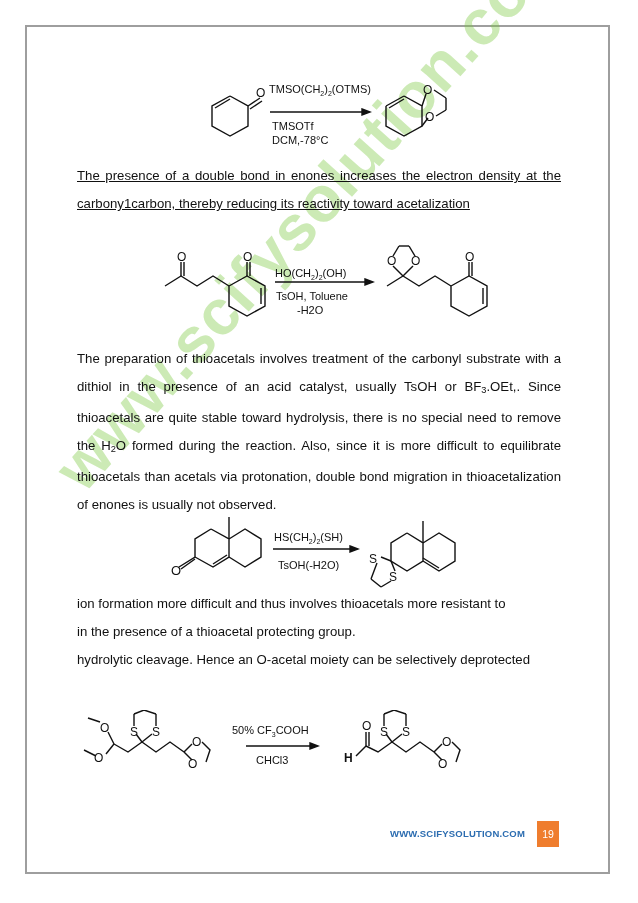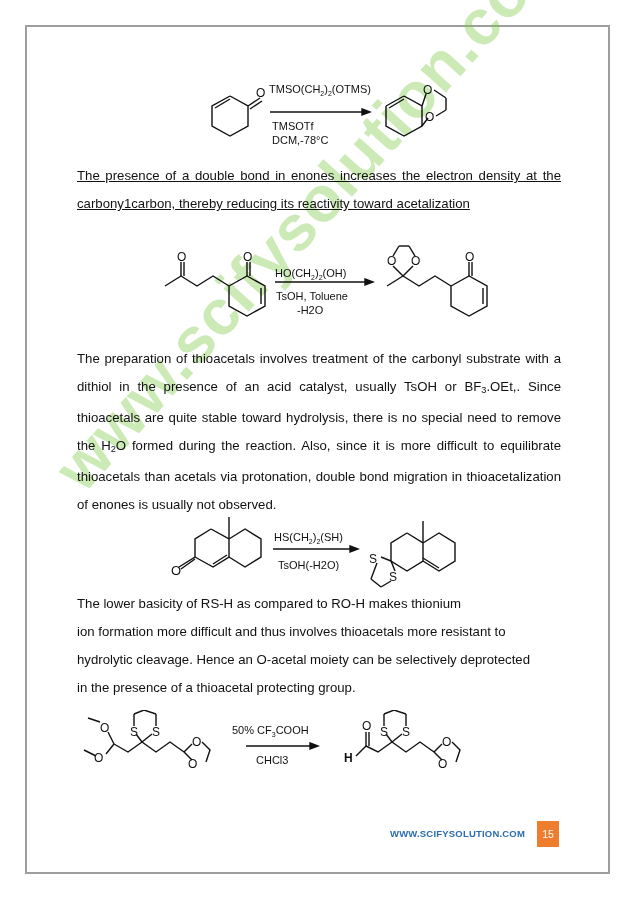--- a/index.html
+++ b/index.html
@@ -112,24 +112,23 @@
     <line x1="216" y1="82" x2="226" y2="76"></line>
   </g>
   <text x="6" y="70" font-size="13">O</text>
   <text x="109" y="36" font-size="11"><tspan>HS(CH</tspan><tspan font-size="7" dy="3">2</tspan><tspan dy="-3">)</tspan><tspan font-size="7" dy="3">2</tspan><tspan dy="-3">(SH)</tspan></text>
   <text x="113" y="64" font-size="11">TsOH(-H2O)</text>
   <text x="204" y="58" font-size="12">S</text>
   <text x="224" y="76" font-size="12">S</text>
 </svg>
 
 <div class="para" style="top:590px;">
-  <div>The lower basicity of RS-H as compared to RO-H makes thionium</div>
   <div>ion formation more difficult and thus involves thioacetals more resistant to</div>
+  <div>in the presence of a thioacetal protecting group.</div>
   <div>hydrolytic cleavage. Hence an O-acetal moiety can be selectively deprotected</div>
-  <div>in the presence of a thioacetal protecting group.</div>
 </div>
 
 <svg class="chem" style="left:78px;top:710px;" width="410" height="75" viewBox="0 0 410 75">
   <g stroke="#111" stroke-width="1.4" fill="none">
 
     <line x1="10" y1="8" x2="22" y2="12"></line>
     <line x1="30" y1="22" x2="36" y2="34"></line>
     <line x1="36" y1="34" x2="28" y2="44"></line>
     <line x1="18" y1="46" x2="6" y2="40"></line>
     <polyline points="36,34 50,42 64,32"></polyline>
@@ -170,13 +169,13 @@
   <text x="178" y="54" font-size="11">CHCl3</text>
   <text x="284" y="20" font-size="12">O</text>
   <text x="266" y="52" font-size="12" font-weight="bold">H</text>
   <text x="302" y="26" font-size="12">S</text>
   <text x="324" y="26" font-size="12">S</text>
   <text x="364" y="36" font-size="12">O</text>
   <text x="360" y="58" font-size="12">O</text>
 </svg>
 
 <div class="footer-link">WWW.SCIFYSOLUTION.COM</div>
-<div class="page-num">15</div>
+<div class="page-num">19</div>
 
 </body></html>

